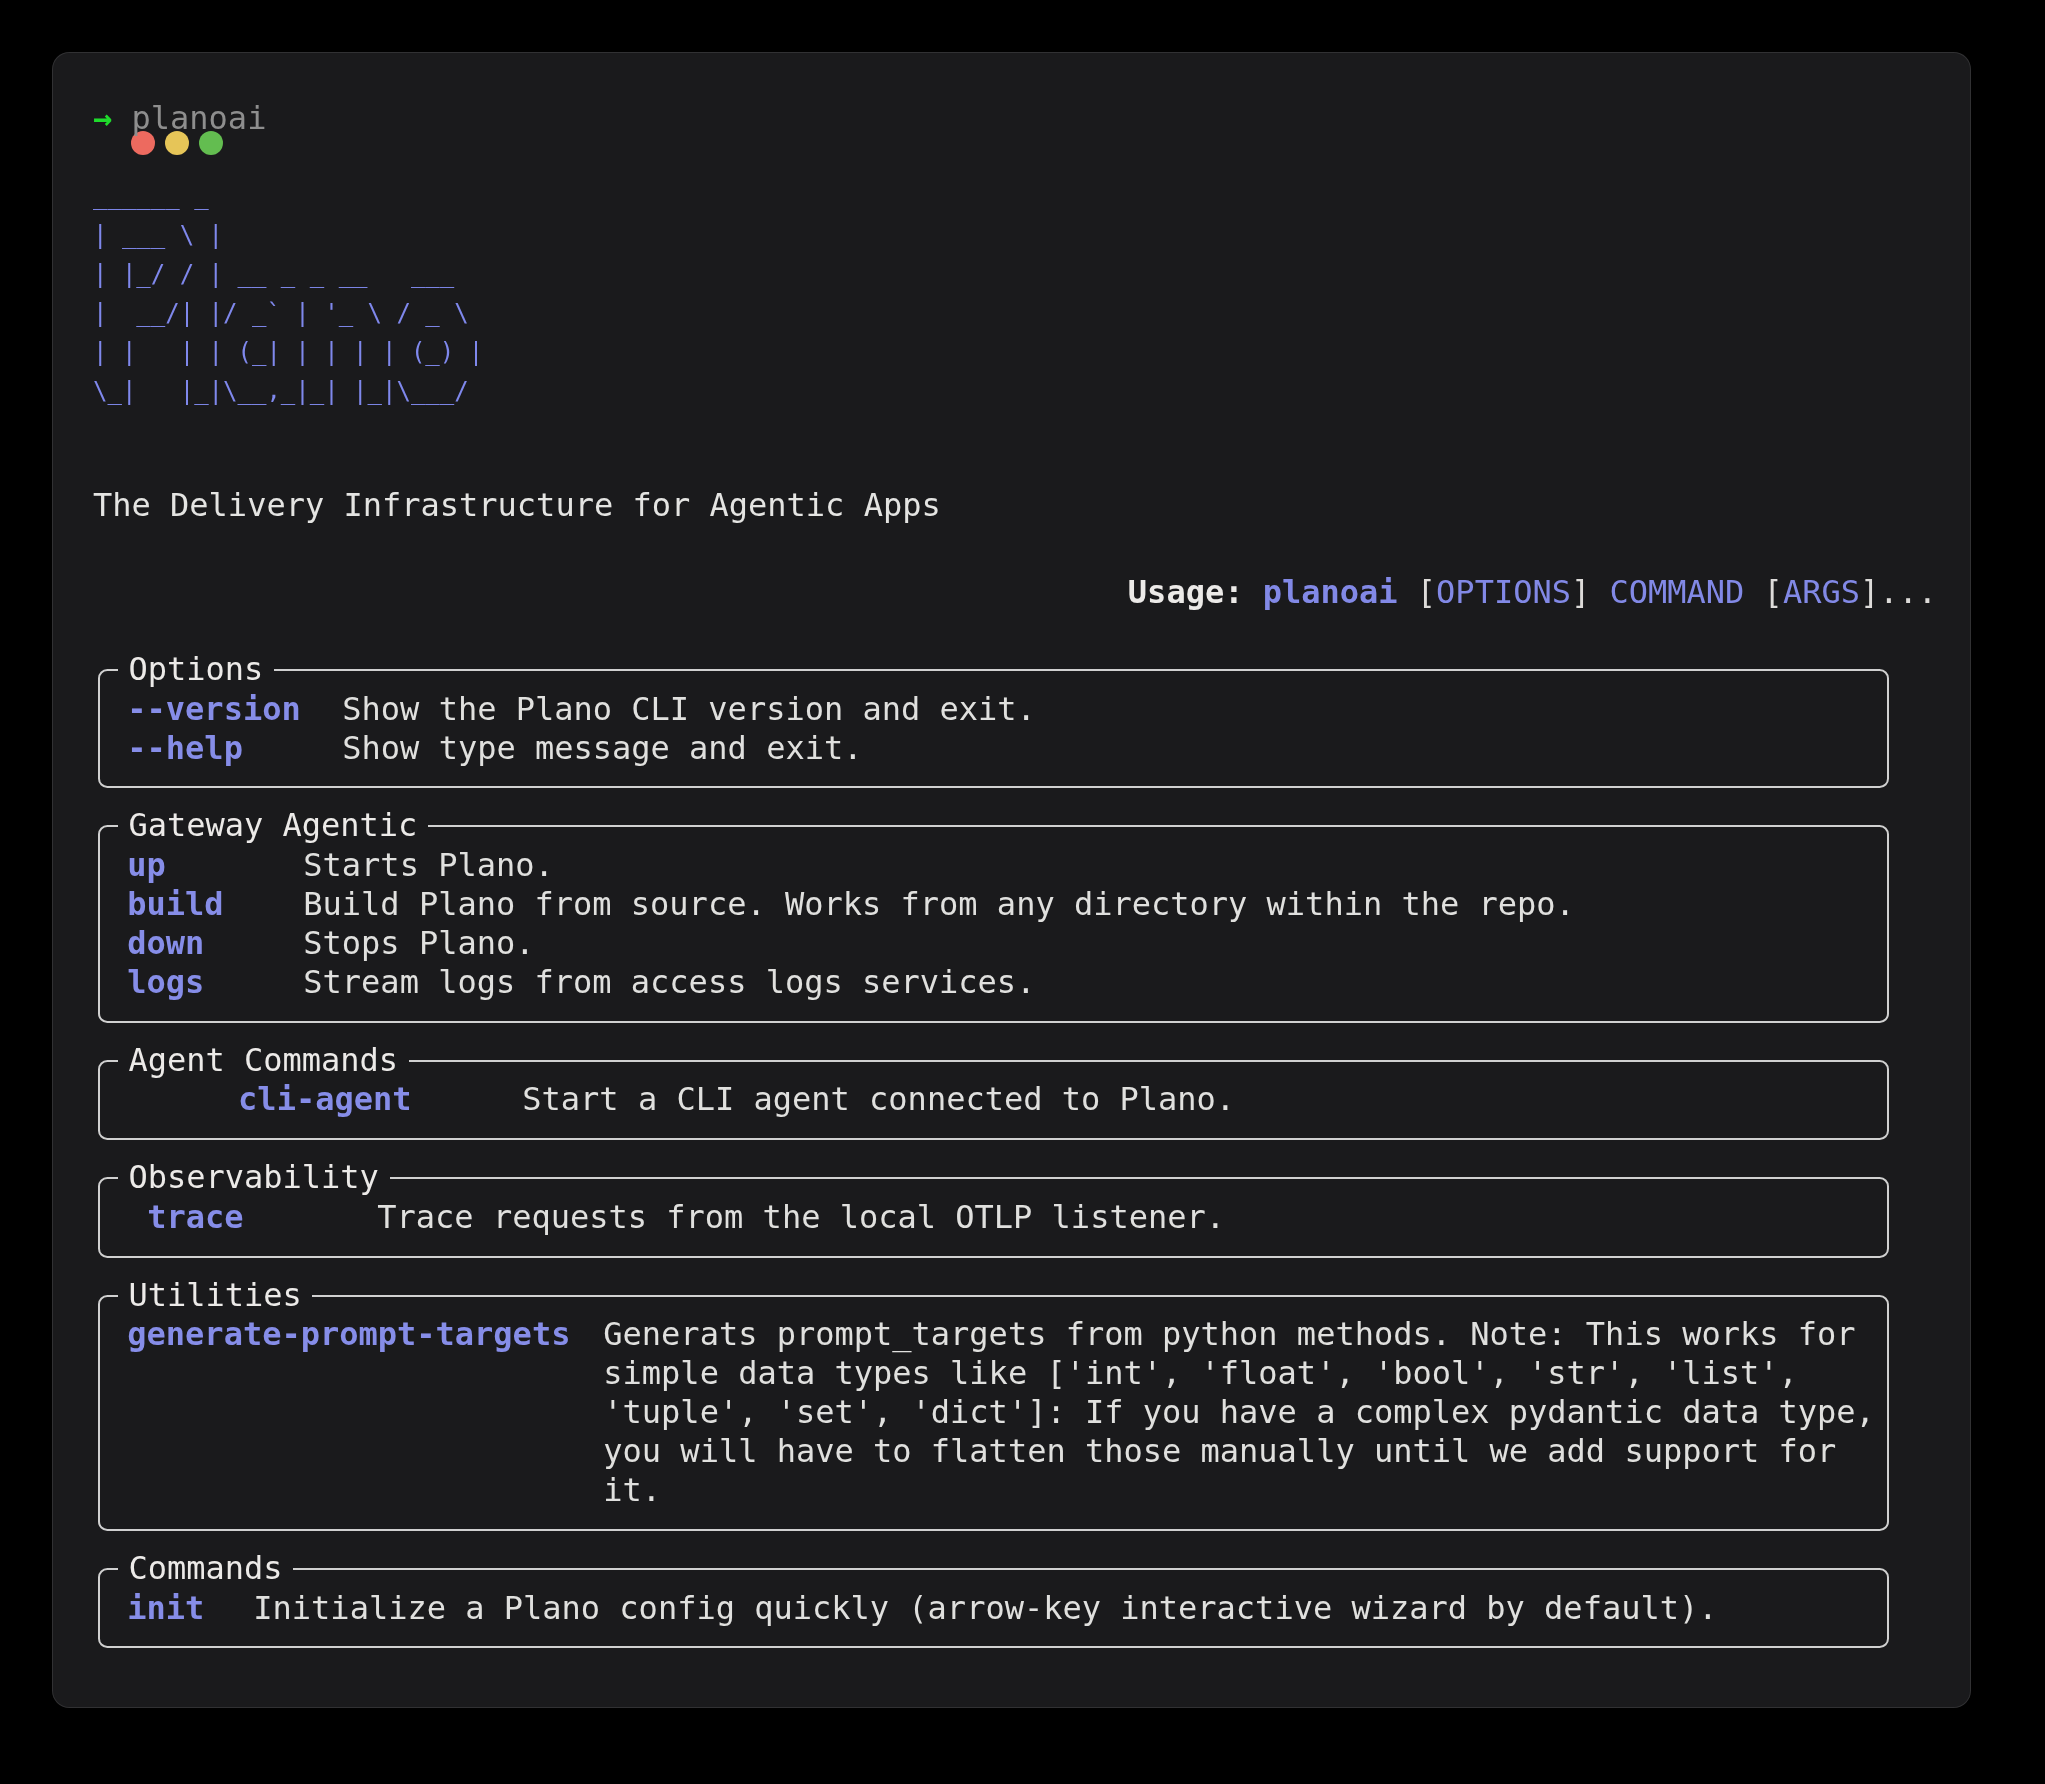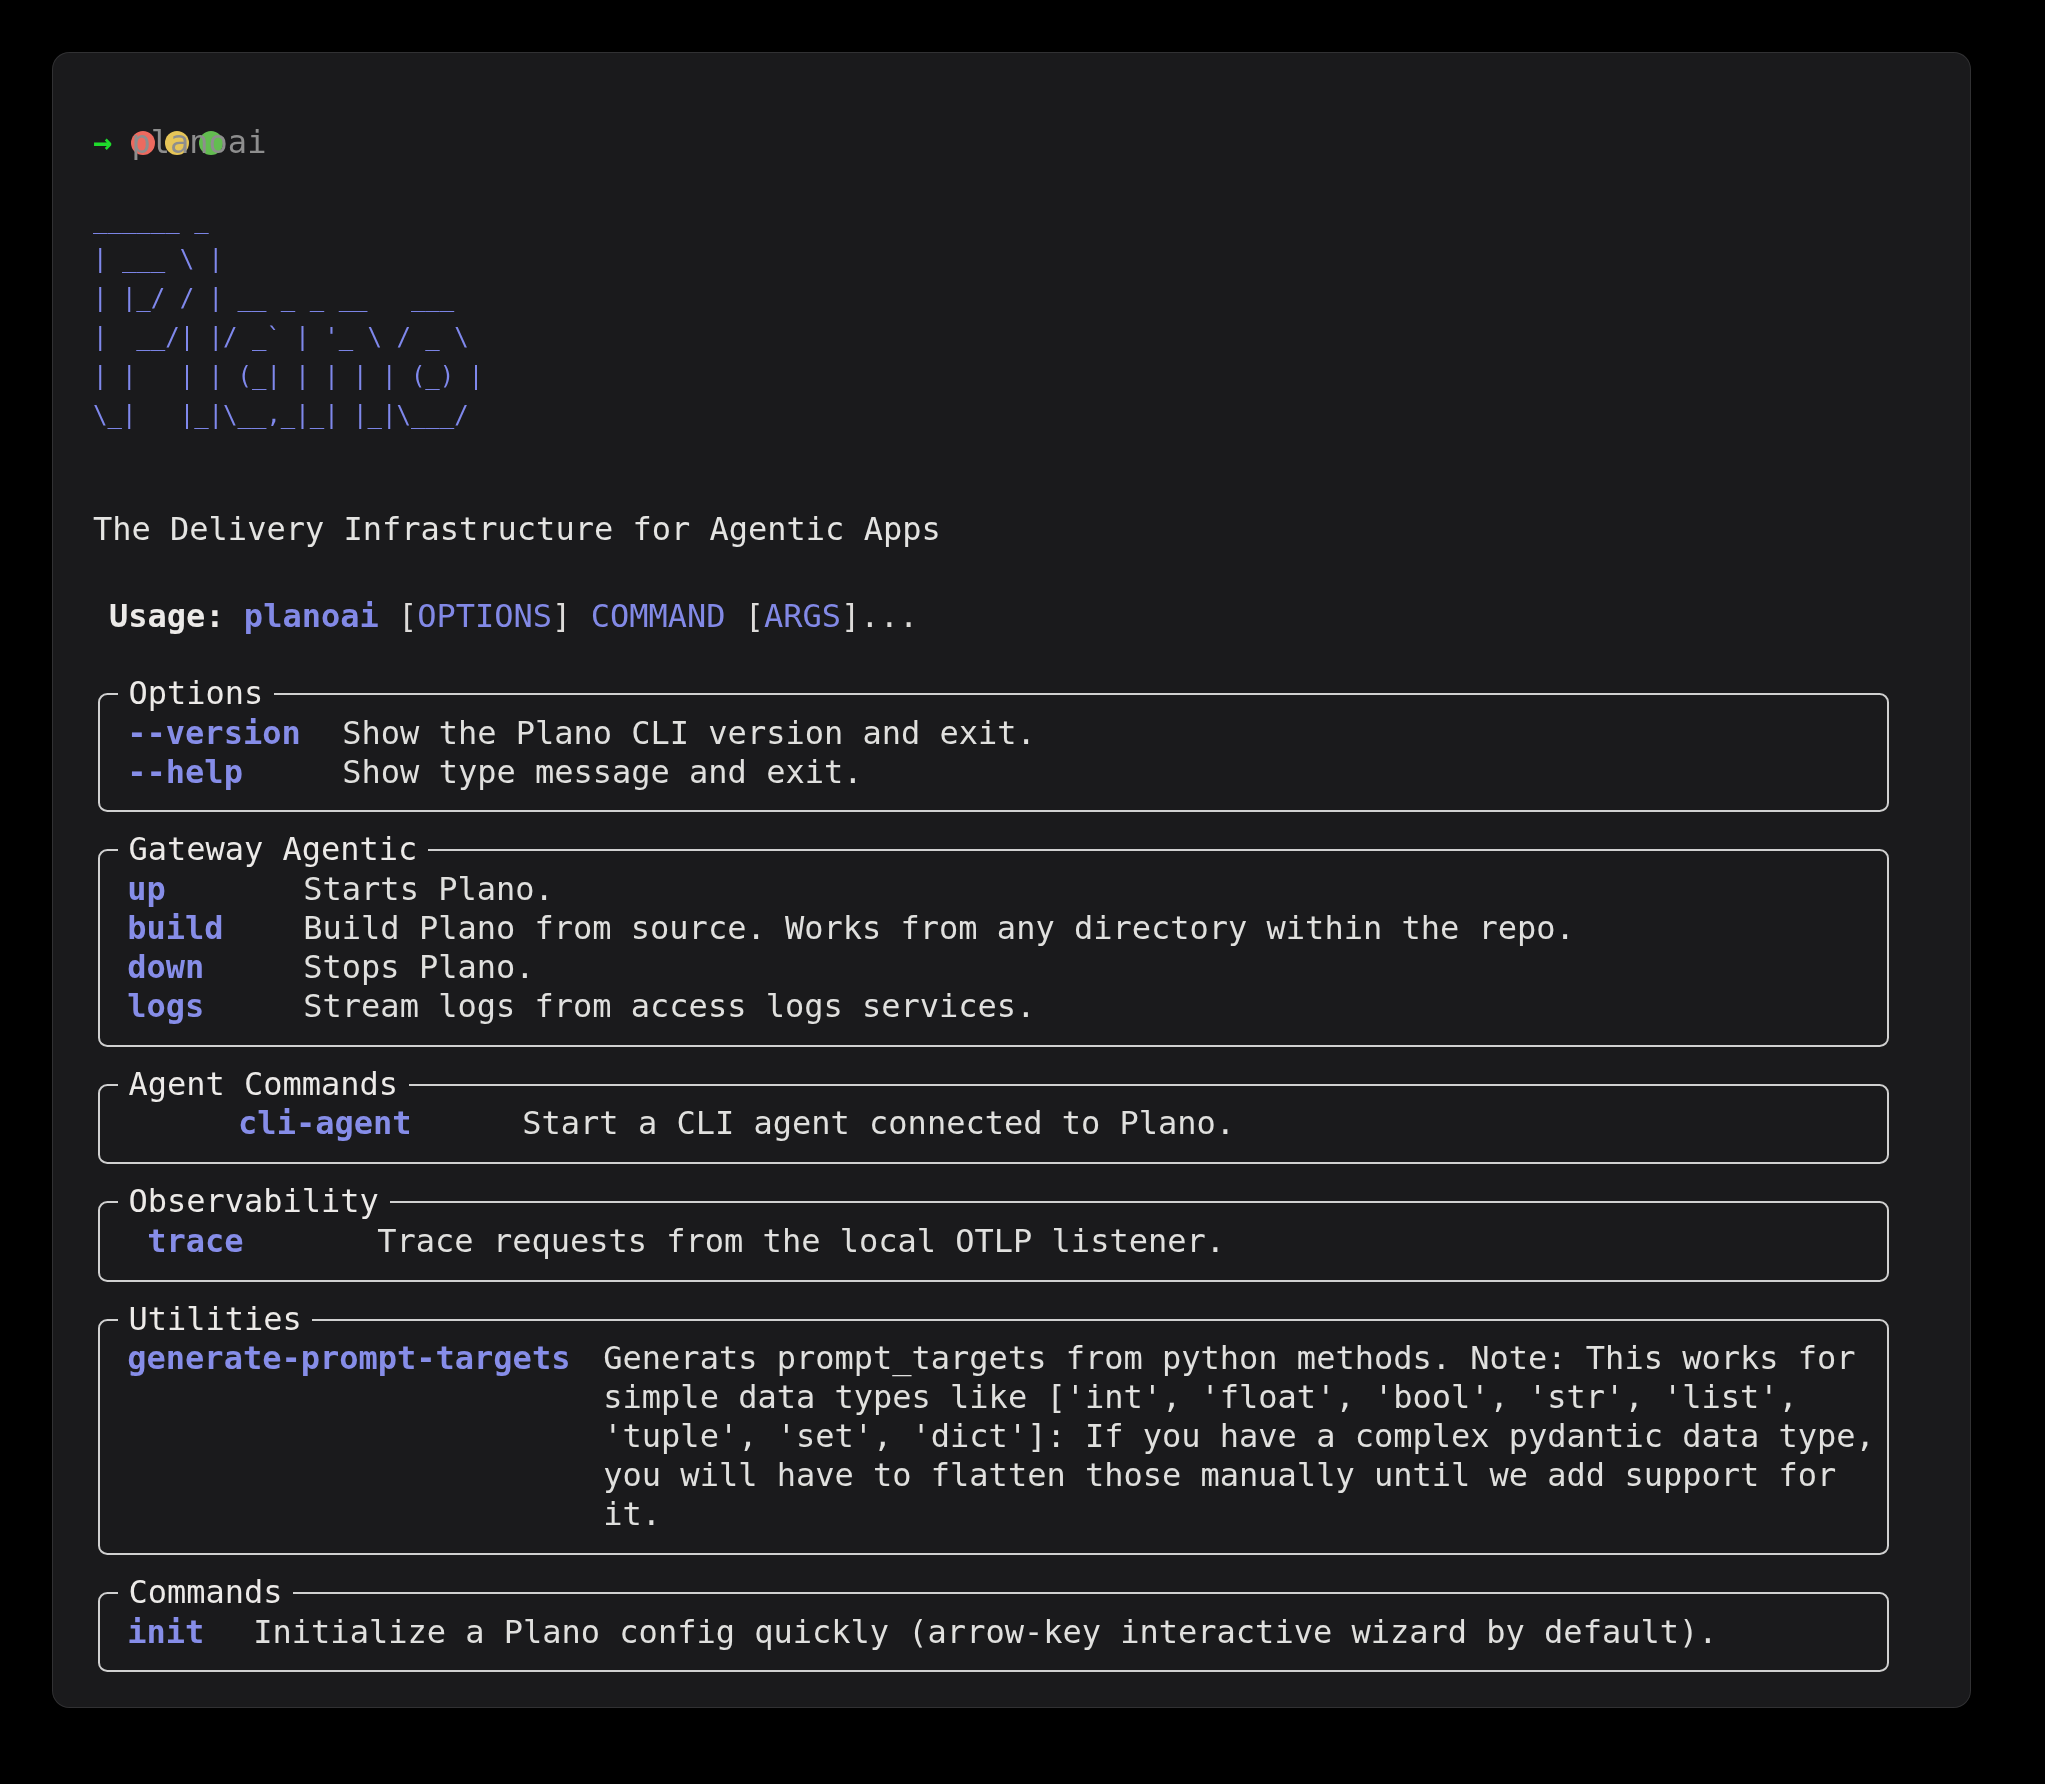--- a/index.html
+++ b/index.html
@@ -13,32 +13,32 @@
     background:#1a1a1c;border-radius:17.4px;
     border:1.3px solid rgba(255,255,255,0.10);
     box-shadow:0 27px 73px rgba(0,0,0,0.85);
     box-sizing:border-box;
   }
   .titlebar{position:absolute;left:0;top:0;height:80px;width:100%;}
   .lights{position:absolute;left:78px;top:78px;display:flex;gap:10px;}
   .light{width:24px;height:24px;border-radius:50%;}
   .content{
     position:absolute;left:0;top:0;width:100%;height:100%;
-    padding:70px 33px 0 40px;box-sizing:border-box;
+    padding:46px 33px 0 40px;box-sizing:border-box;
     font-size:32px;line-height:39px;color:#e0e0de;
   }
   .prompt-line{white-space:pre;}
   .prompt-arrow{color:#1fdb2c;font-weight:bold;}
   .prompt-cmd{color:#8e8e8e;}
   .ascii{
     margin:39px 0 0 0;padding:0;white-space:pre;
     font-size:24px;line-height:39px;color:#7f88ec;
   }
   .tagline{margin-top:75px;white-space:pre;color:#e4e4e2;}
-  .usage{margin-top:48px;margin-left:16px;white-space:pre;}
+  .usage{margin-top:48px;margin-left:16px;white-space:pre;text-align:right;}
   .usage .bold-white{color:#eceae8;font-weight:bold;}
   .usage .bold-accent{color:#8289e6;font-weight:bold;}
   .usage .white{color:#dddbd9;}
   .usage .accent{color:#8289e6;}
   .panels{margin-top:57px;padding-bottom:40px;}
   .panel{
     position:relative;width:1791px;margin-left:5.3px;margin-top:37px;
     border:2px solid #d0d0d0;border-radius:9.3px;
     padding:18.7px 6.7px 18.7px 27px;box-sizing:border-box;
   }

